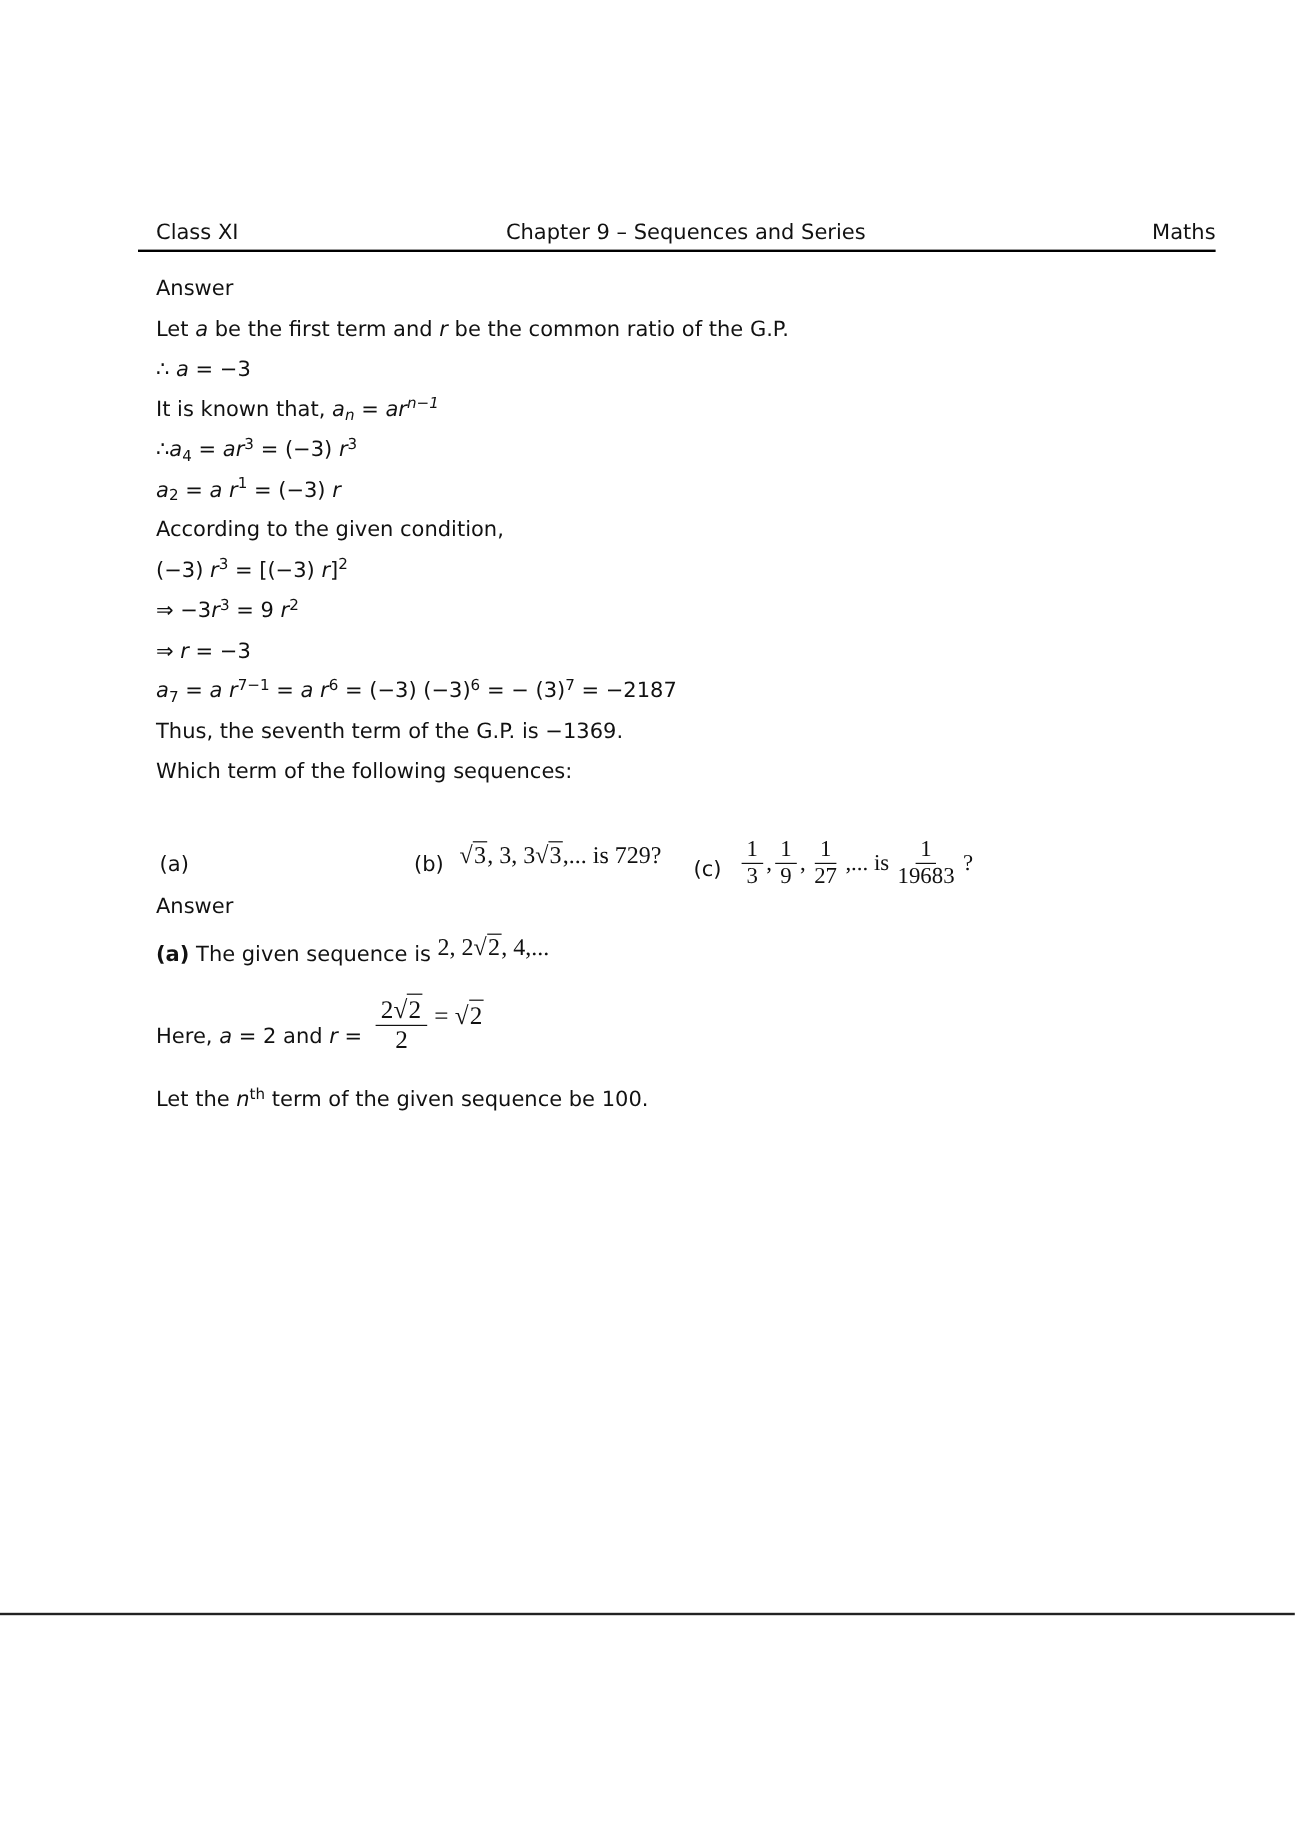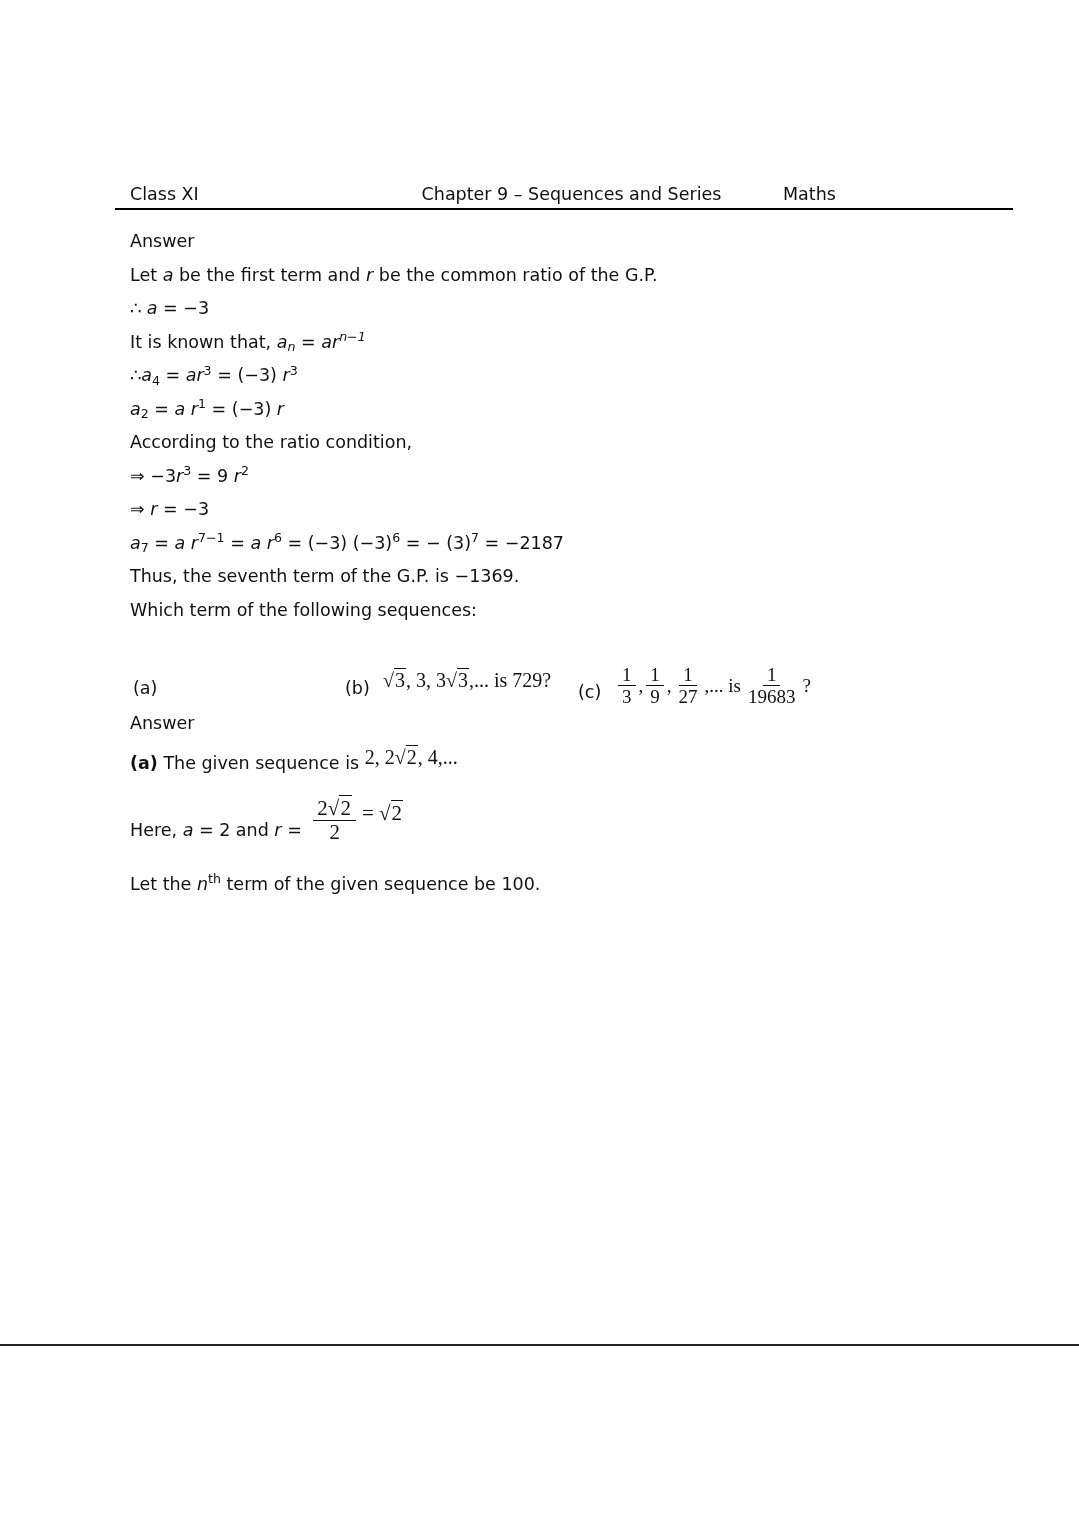--- a/index.html
+++ b/index.html
@@ -15,21 +15,21 @@
   
   .header{
     position:absolute;left:115px;right:112px;top:184px;
     display:flex;align-items:flex-end;
     border-bottom:2px solid #000;
     padding-bottom:4px;
     font-size:17.5px;
   }
   .header .hl{width:230px;text-align:left;padding-left:15px;}
   .header .hc{flex:1;text-align:center;}
-  .header .hr{width:230px;text-align:left;}
+  .header .hr{width:230px;text-align:right;}
   
   .content{
     position:absolute;left:130px;top:232px;width:840px;
     font-size:17.5px;line-height:19px;
   }
   .line{margin:0 0 14.5px;}
   .i{font-style:italic;}
   .b{font-weight:bold;}
   .sup{font-size:0.72em;position:relative;top:-0.48em;line-height:0;}
   .sub{font-size:0.72em;position:relative;top:0.28em;line-height:0;}
@@ -79,21 +79,22 @@
   </div>
 
   <div class="content">
 
     <div class="line"><span>Answer</span></div>
     <div class="line"><span>Let </span><span class="i">a</span><span> be the first term and </span><span class="i">r</span><span> be the common ratio of the G.P.</span></div>
     <div class="line"><span>∴ </span><span class="i">a</span><span> = −3</span></div>
     <div class="line"><span>It is known that, </span><span class="i">a</span><span class="i sub">n</span><span> = </span><span class="i">ar</span><span class="i sup">n−1</span></div>
     <div class="line"><span>∴</span><span class="i">a</span><span class="sub">4</span><span> = </span><span class="i">ar</span><span class="sup">3</span><span> = (−3) </span><span class="i">r</span><span class="sup">3</span></div>
     <div class="line"><span class="i">a</span><span class="sub">2</span><span> = </span><span class="i">a r</span><span class="sup">1</span><span> = (−3) </span><span class="i">r</span></div>
-    <div class="line"><span>According to the ratio condition,</span></div>
+    <div class="line"><span>According to the given condition,</span></div>
+    <div class="line"><span>(−3) </span><span class="i">r</span><span class="sup">3</span><span> = [(−3) </span><span class="i">r</span><span>]</span><span class="sup">2</span></div>
     <div class="line"><span>⇒ −3</span><span class="i">r</span><span class="sup">3</span><span> = 9 </span><span class="i">r</span><span class="sup">2</span></div>
     <div class="line"><span>⇒ </span><span class="i">r</span><span> = −3</span></div>
     <div class="line"><span class="i">a</span><span class="sub">7</span><span> = </span><span class="i">a r</span><span class="sup">7−1</span><span> = </span><span class="i">a r</span><span class="sup">6</span><span> = (−3) (−3)</span><span class="sup">6</span><span> = − (3)</span><span class="sup">7</span><span> = −2187</span></div>
     <div class="line"><span>Thus, the seventh term of the G.P. is −1369.</span></div>
 
     <div class="q-prompt">Which term of the following sequences:</div>
 
     <div class="abc-row">
       <span class="lab-a">(a)</span>
       <span class="lab-b">(b)</span>

